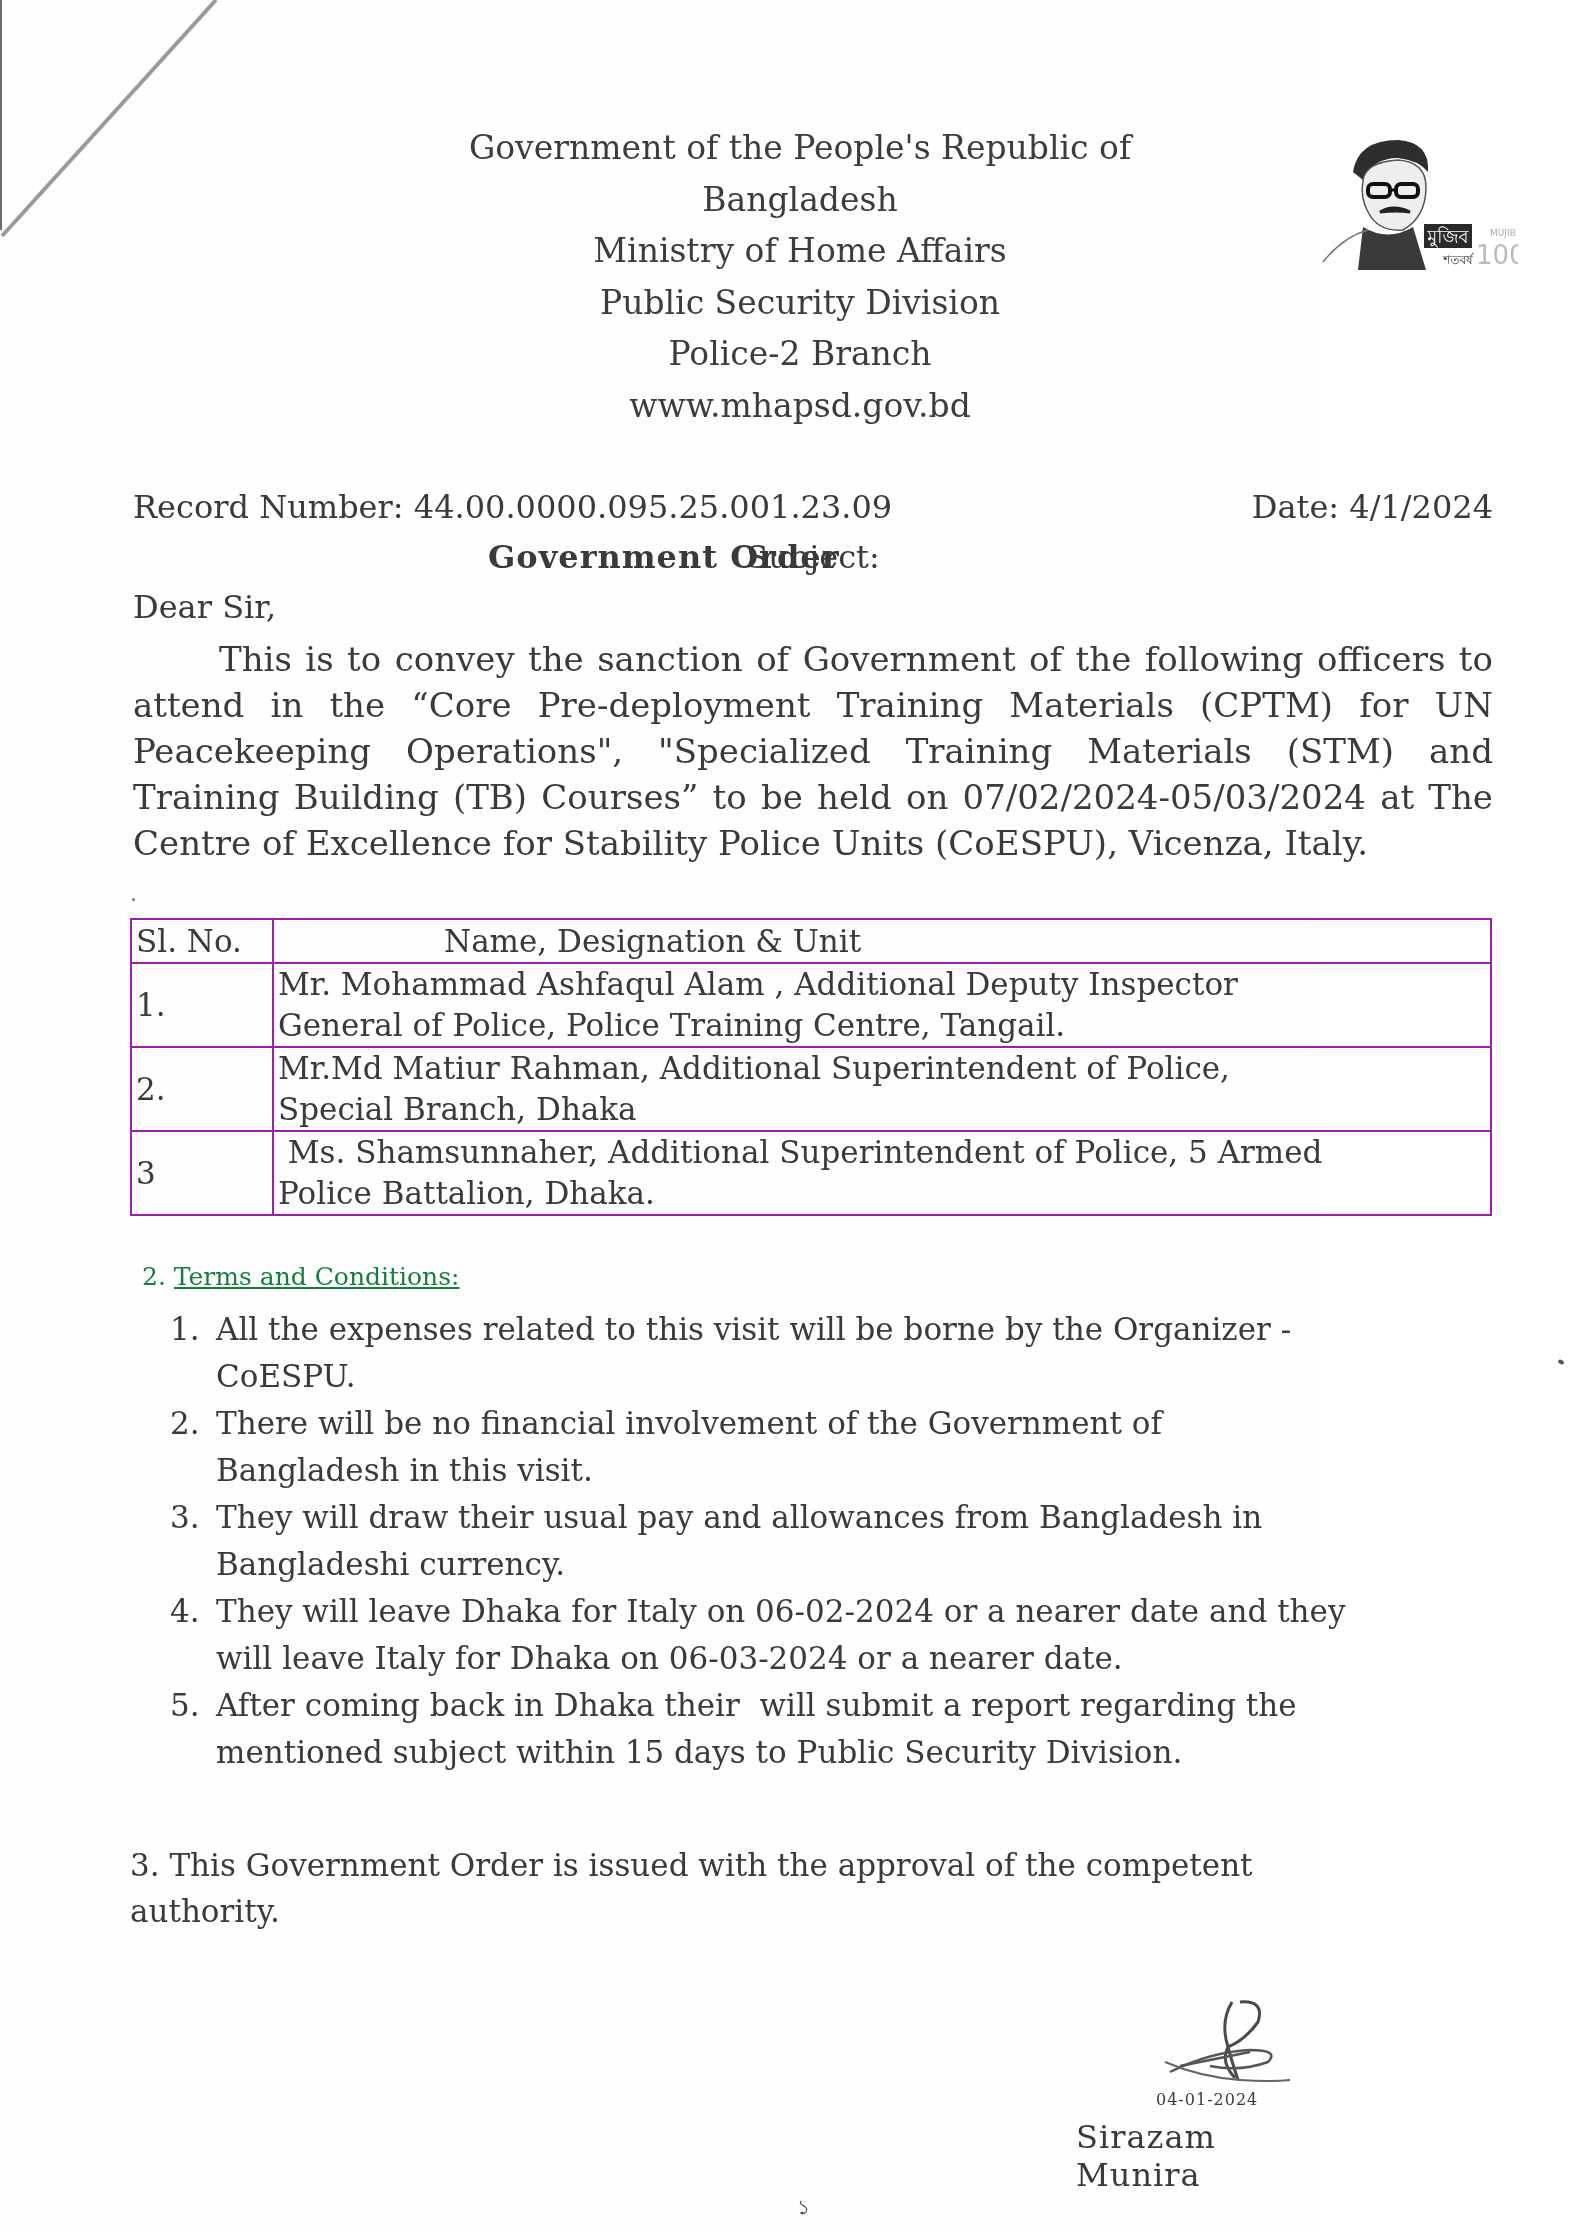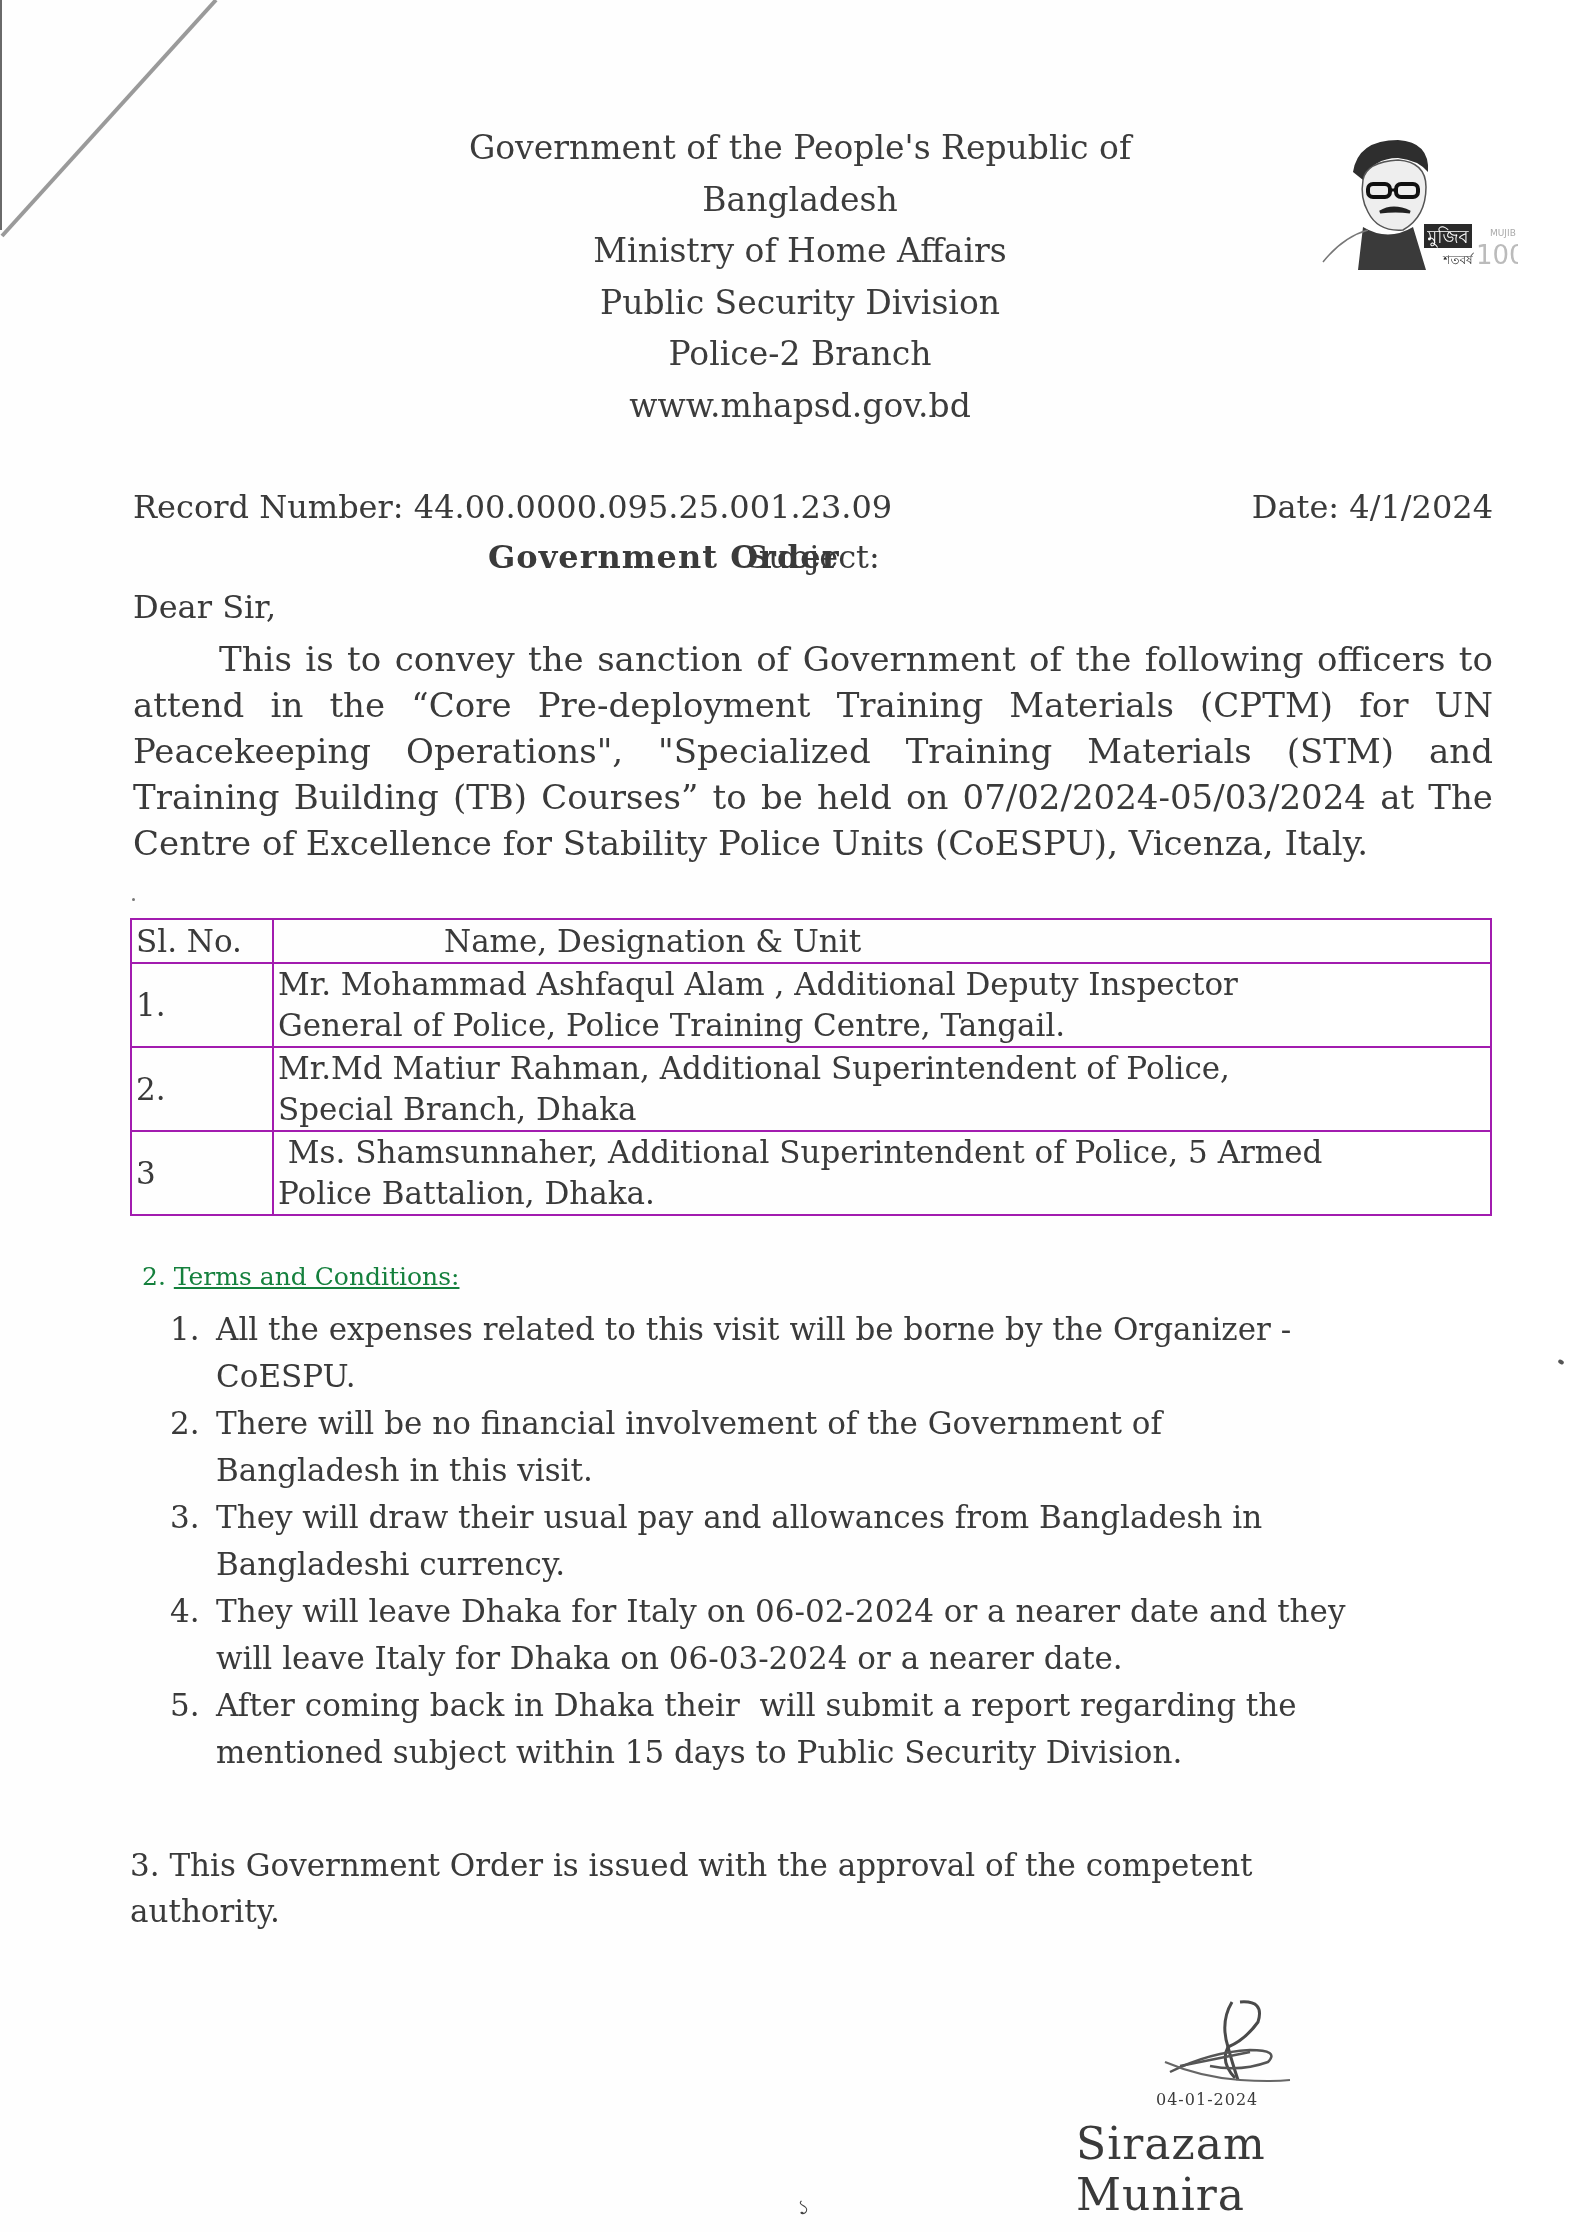--- a/index.html
+++ b/index.html
@@ -59,21 +59,21 @@
     ol.terms li { position: relative; padding-left: 46px; }
     ol.terms li .num { position: absolute; left: 0; top: 0; }
 
     .approval {
       position: absolute; left: 130px; top: 1842px; width: 1300px;
       font-size: 31px; line-height: 46px; color: #3a3a3a;
     }
 
     .signature { position: absolute; left: 1140px; top: 1992px; width: 170px; height: 100px; }
     .sig-date { position: absolute; left: 1156px; top: 2090px; font-size: 16px; color: #3a3a3a; letter-spacing: 1px; }
-    .sig-name { position: absolute; left: 1076px; top: 2118px; font-size: 44px; color: #3a3a3a; letter-spacing: 1px; }
+    .sig-name { position: absolute; left: 1076px; top: 2118px; font-size: 32px; color: #3a3a3a; letter-spacing: 1px; }
 
     .page-num { position: absolute; left: 797px; top: 2192px; font-size: 20px; color: #444; }
     .edge-mark { position: absolute; left: 1558px; top: 1360px; width: 6px; height: 4px; background: #555; border-radius: 2px; transform: rotate(30deg); }
   </style>
 </head>
 <body>
 
 <div class="page">
 
   <svg class="corner-fold" viewBox="0 0 230 240">

